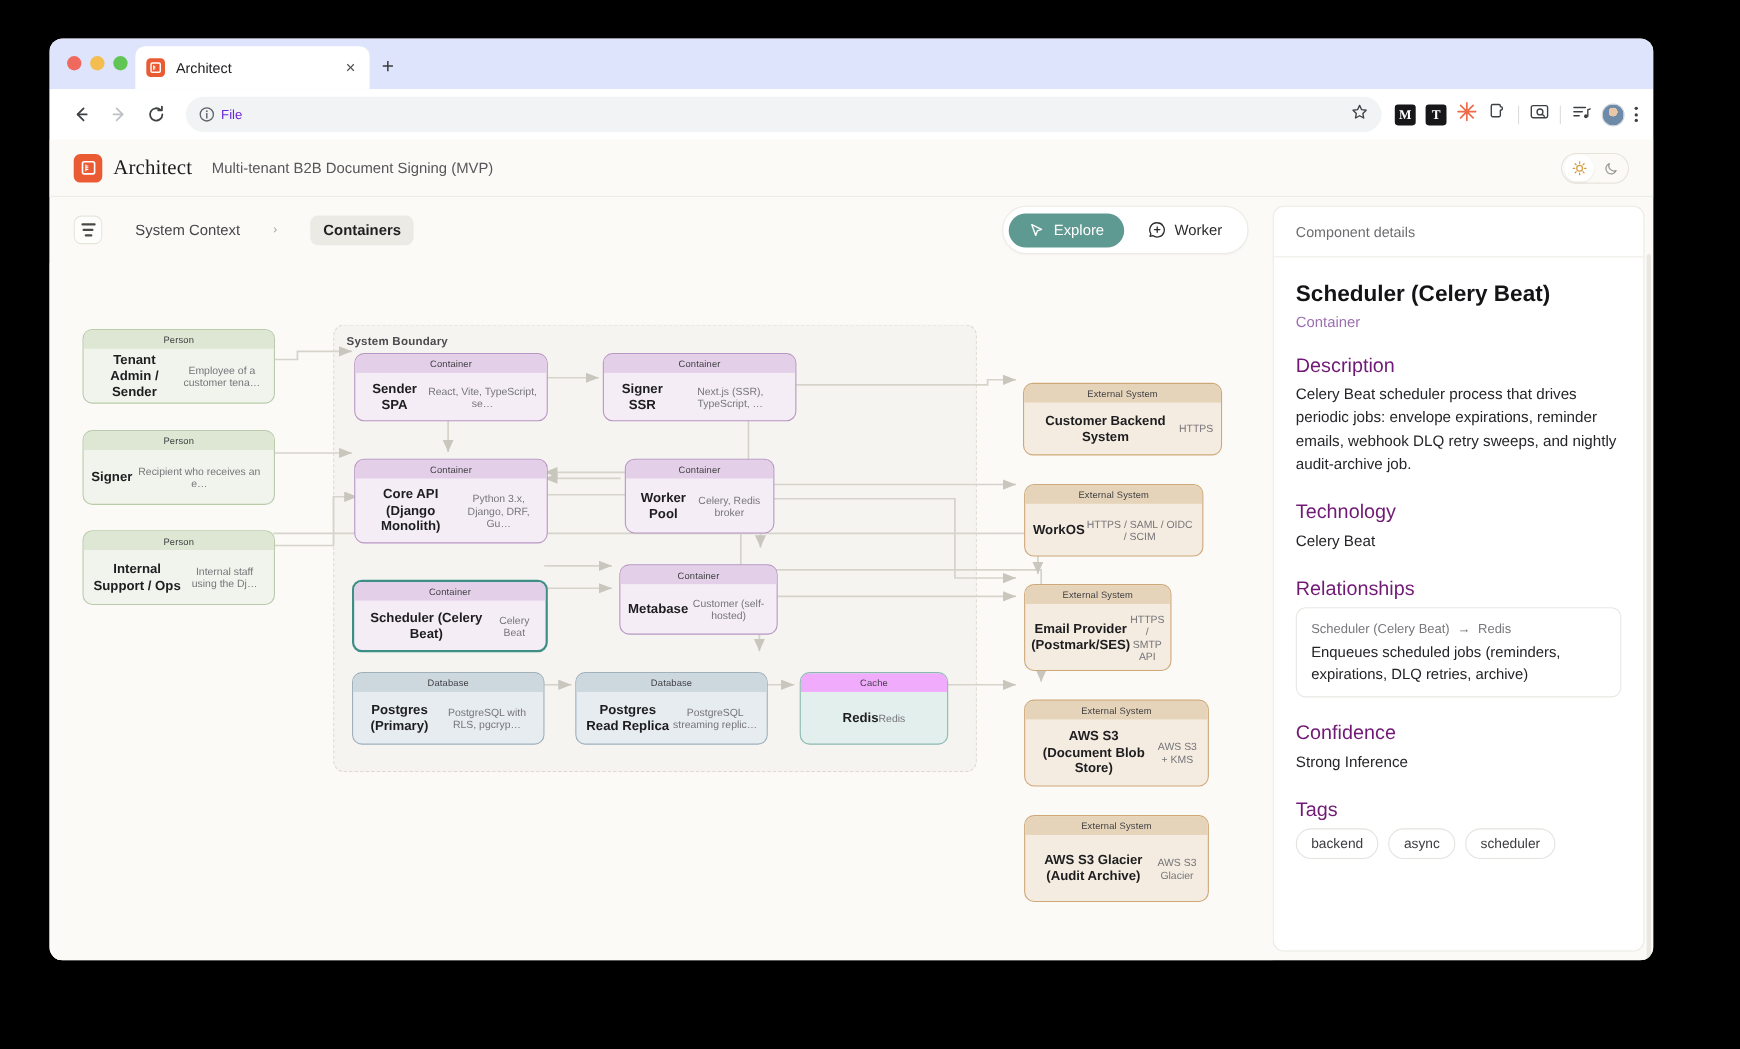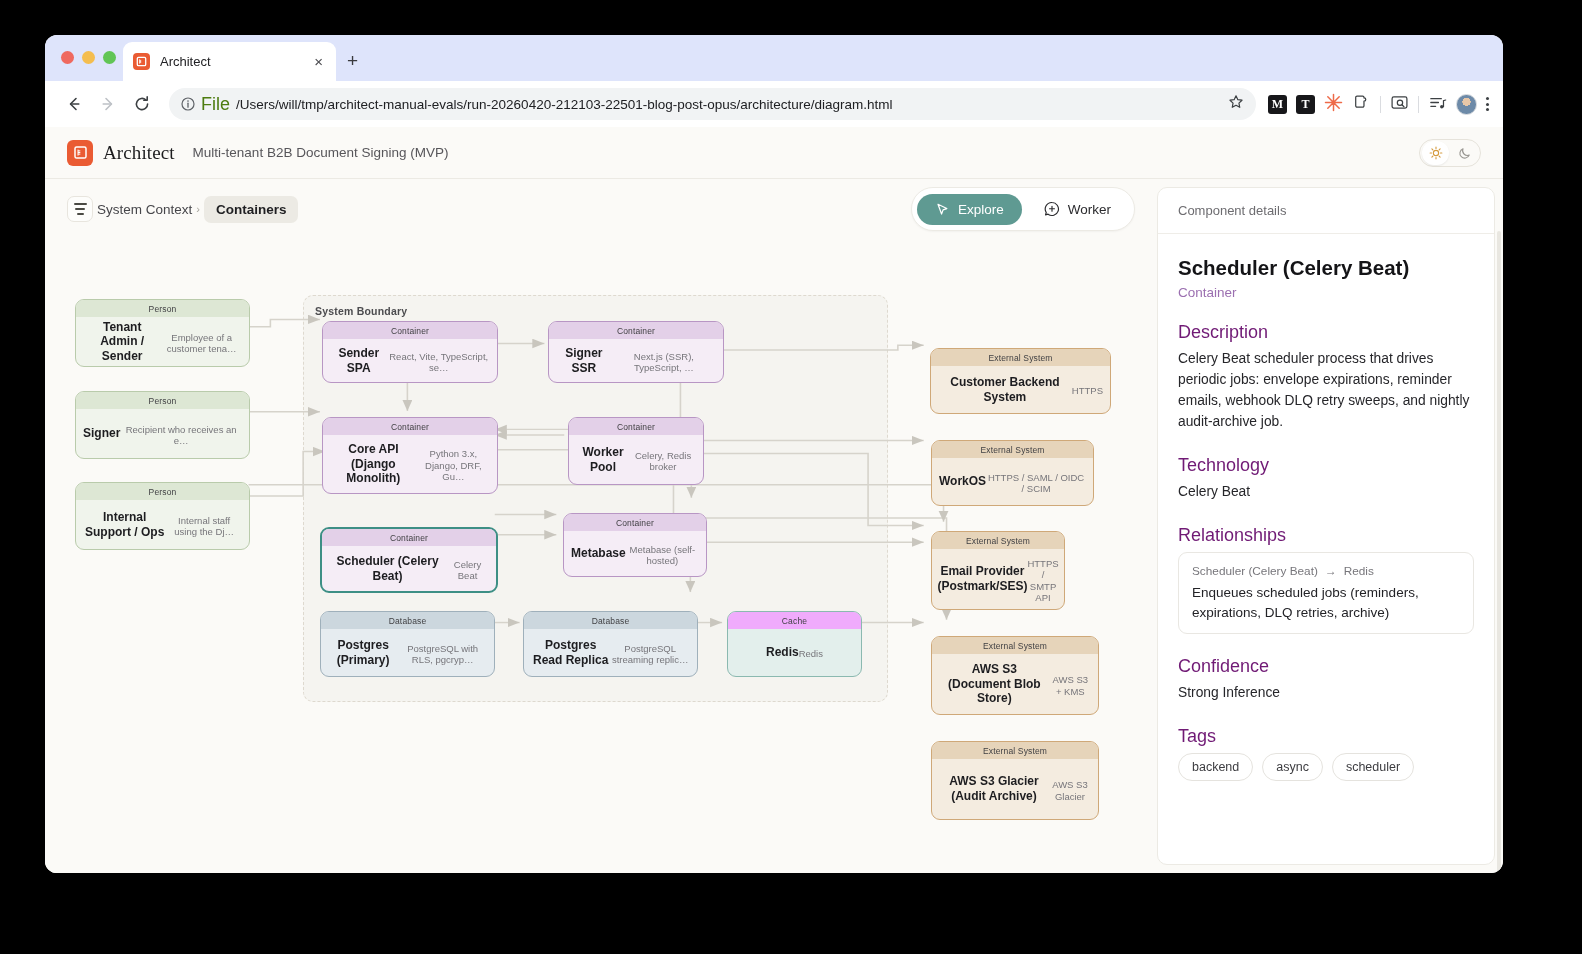--- a/index.html
+++ b/index.html
@@ -56,21 +56,21 @@
   .navbtn {
     width: 30px; height: 30px; display: flex; align-items: center;
     justify-content: center; color: #3c4043; flex: 0 0 auto;
   }
   .navbtn.dim { color: #bdc1c6; }
   #omnibox {
     flex: 1; height: 32px; background: #f1f3f4; border-radius: 16px;
     display: flex; align-items: center; padding: 0 12px; gap: 6px;
     margin: 0 8px; min-width: 0;
   }
-  #omnibox .filelabel { font-size: 18px; color: #4d7c0f; }
+  #omnibox .filelabel { font-size: 12px; color: #6d28d9; }
   #omnibox .urltext {
     font-size: 13.5px; color: #202124; white-space: nowrap;
     overflow: hidden; text-overflow: ellipsis;
   }
   #omnibox .star { margin-left: auto; color: #3c4043; }
   .exticons { display: flex; align-items: center; gap: 9px; flex: 0 0 auto; }
   .extbox { width: 19px; height: 19px; border-radius: 3px; background: #17171a;
     color: #fff; font-size: 12px; font-weight: bold; display: flex;
     align-items: center; justify-content: center; font-family: "Liberation Serif", serif; }
   .vsep { width: 1px; height: 17px; background: #dadce0; }
@@ -103,21 +103,21 @@
   .tpill {
     width: 27px; height: 24px; border-radius: 12px; display: flex;
     align-items: center; justify-content: center;
   }
   .tpill.active { background: #fff; box-shadow: 0 1px 2px rgba(0,0,0,.07); }
 
   #body { flex: 1; display: flex; min-height: 0; }
   #left { flex: 1; display: flex; flex-direction: column; min-width: 0; }
   #toolbar {
     height: 60px; flex: 0 0 auto; display: flex; align-items: center;
-    padding: 0 22px; gap: 4px;
+    padding: 0 22px; gap: 30px;
   }
   #menubtn {
     width: 26px; height: 26px; border-radius: 7px; border: 1px solid #e8e5de;
     background: #fdfdfb; display: flex; flex-direction: column;
     align-items: center; justify-content: center; gap: 3px;
   }
   #menubtn i { display: block; height: 2px; background: #4a4a44; border-radius: 1px; }
   #menubtn i:nth-child(1) { width: 13px; }
   #menubtn i:nth-child(2) { width: 10px; }
   #menubtn i:nth-child(3) { width: 7px; }
@@ -250,21 +250,20 @@
         </svg>
     </span>
 
     <div id="omnibox">
       <svg width="14" height="14" viewBox="0 0 14 14">
           <circle cx="7" cy="7" r="6" fill="none" stroke="#5f6368" stroke-width="1.2"></circle>
           <path d="M7 6.2v4" stroke="#5f6368" stroke-width="1.3" stroke-linecap="round"></path>
           <circle cx="7" cy="4.1" r=".8" fill="#5f6368"></circle>
         </svg>
       <span class="filelabel">File</span>
-      <span class="urltext">/Users/will/tmp/architect-manual-evals/run-20260420-212103-22501-blog-post-opus/architecture/diagram.html</span>
       <span class="star">
         <svg width="16" height="16" viewBox="0 0 16 16">
             <path d="M8 1.8l1.85 3.9 4.15.5-3.05 2.9.8 4.2L8 11.25 4.25 13.3l.8-4.2L2 6.2l4.15-.5z" fill="none" stroke="#3c4043" stroke-width="1.2" stroke-linejoin="round"></path>
           </svg>
       </span>
     </div>
 
     <div class="exticons">
       <span class="extbox">M</span>
       <span class="extbox">T</span>
@@ -472,21 +471,21 @@
                 <div class="nhdr">Container</div>
                 <div class="nbody">
                   <div class="ntitle">Scheduler (Celery Beat)</div>
                   <div class="nsub">Celery Beat</div>
                 </div>
               </div>
               <div class="node t-container" style="left: 518px; top: 274px; width: 144px; height: 64px;">
                 <div class="nhdr">Container</div>
                 <div class="nbody">
                   <div class="ntitle">Metabase</div>
-                  <div class="nsub">Metabase (self-hosted)</div>
+                  <div class="nsub">Customer (self-hosted)</div>
                 </div>
               </div>
               <div class="node t-database" style="left: 275px; top: 372px; width: 175px; height: 66px;">
                 <div class="nhdr">Database</div>
                 <div class="nbody">
                   <div class="ntitle">Postgres (Primary)</div>
                   <div class="nsub">PostgreSQL with RLS, pgcryp…</div>
                 </div>
               </div>
               <div class="node t-database" style="left: 478px; top: 372px; width: 175px; height: 66px;">

